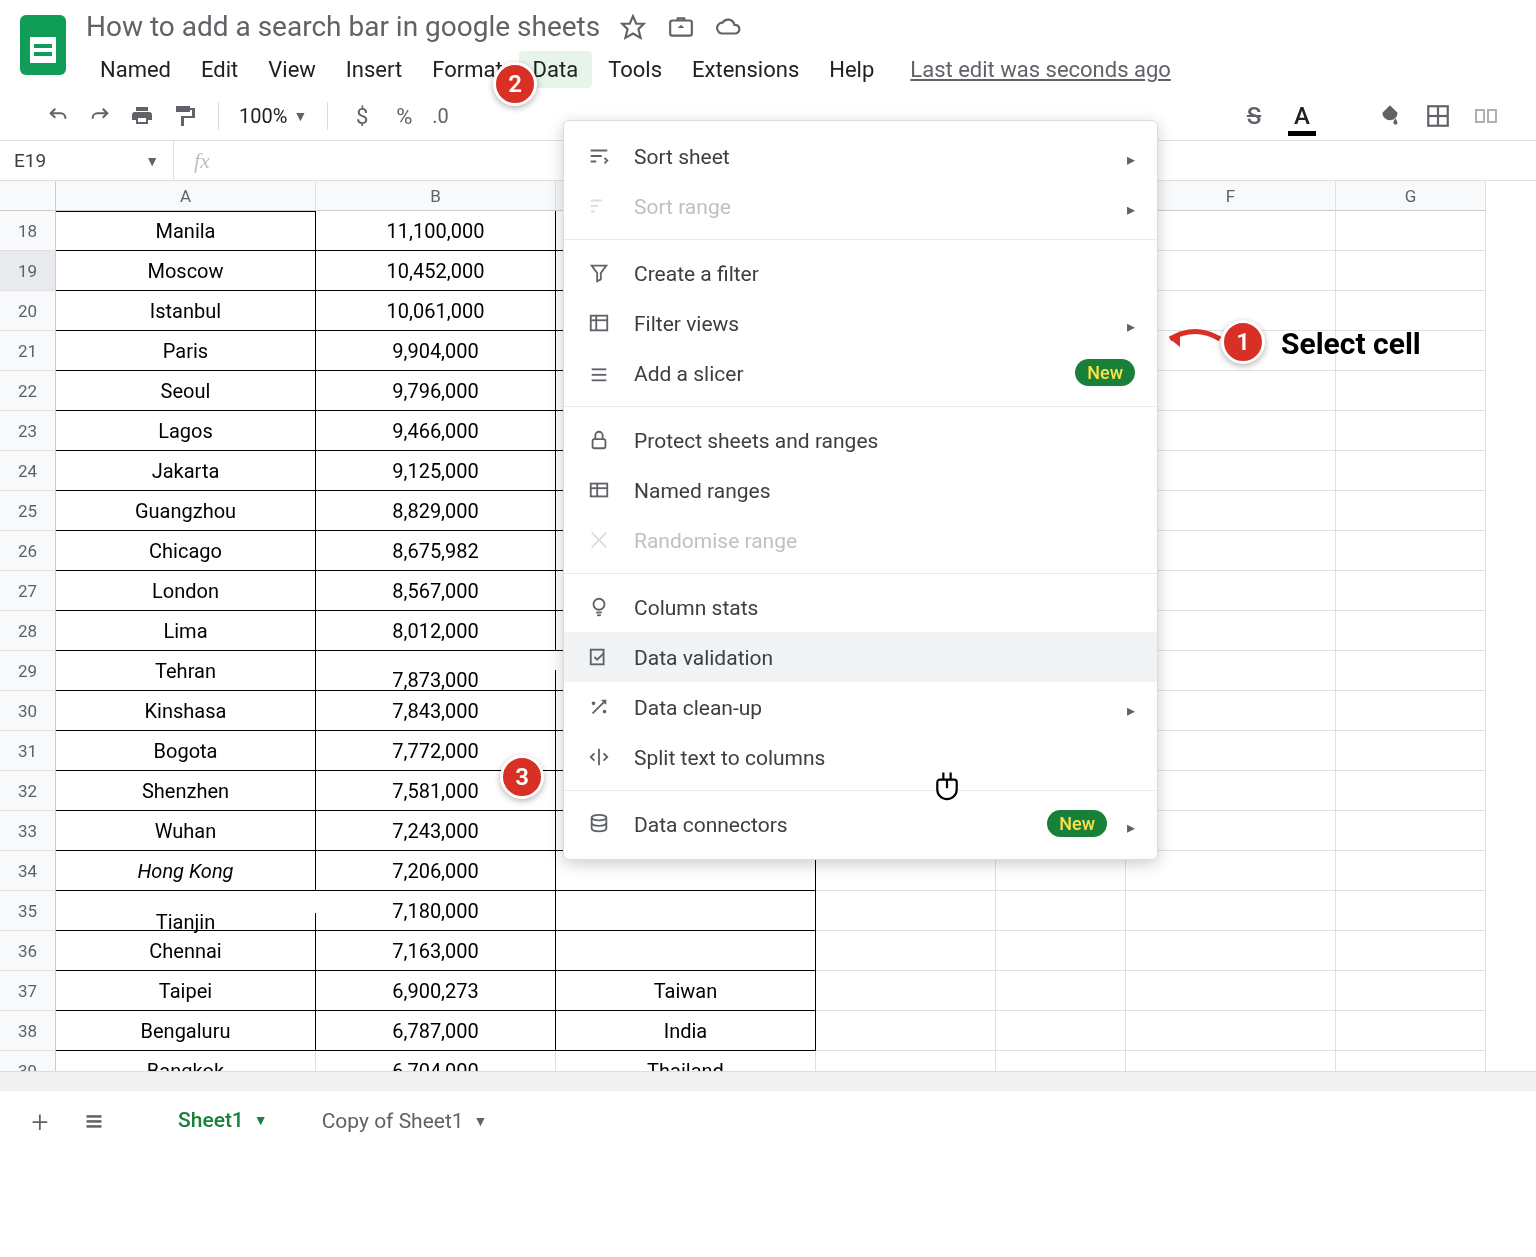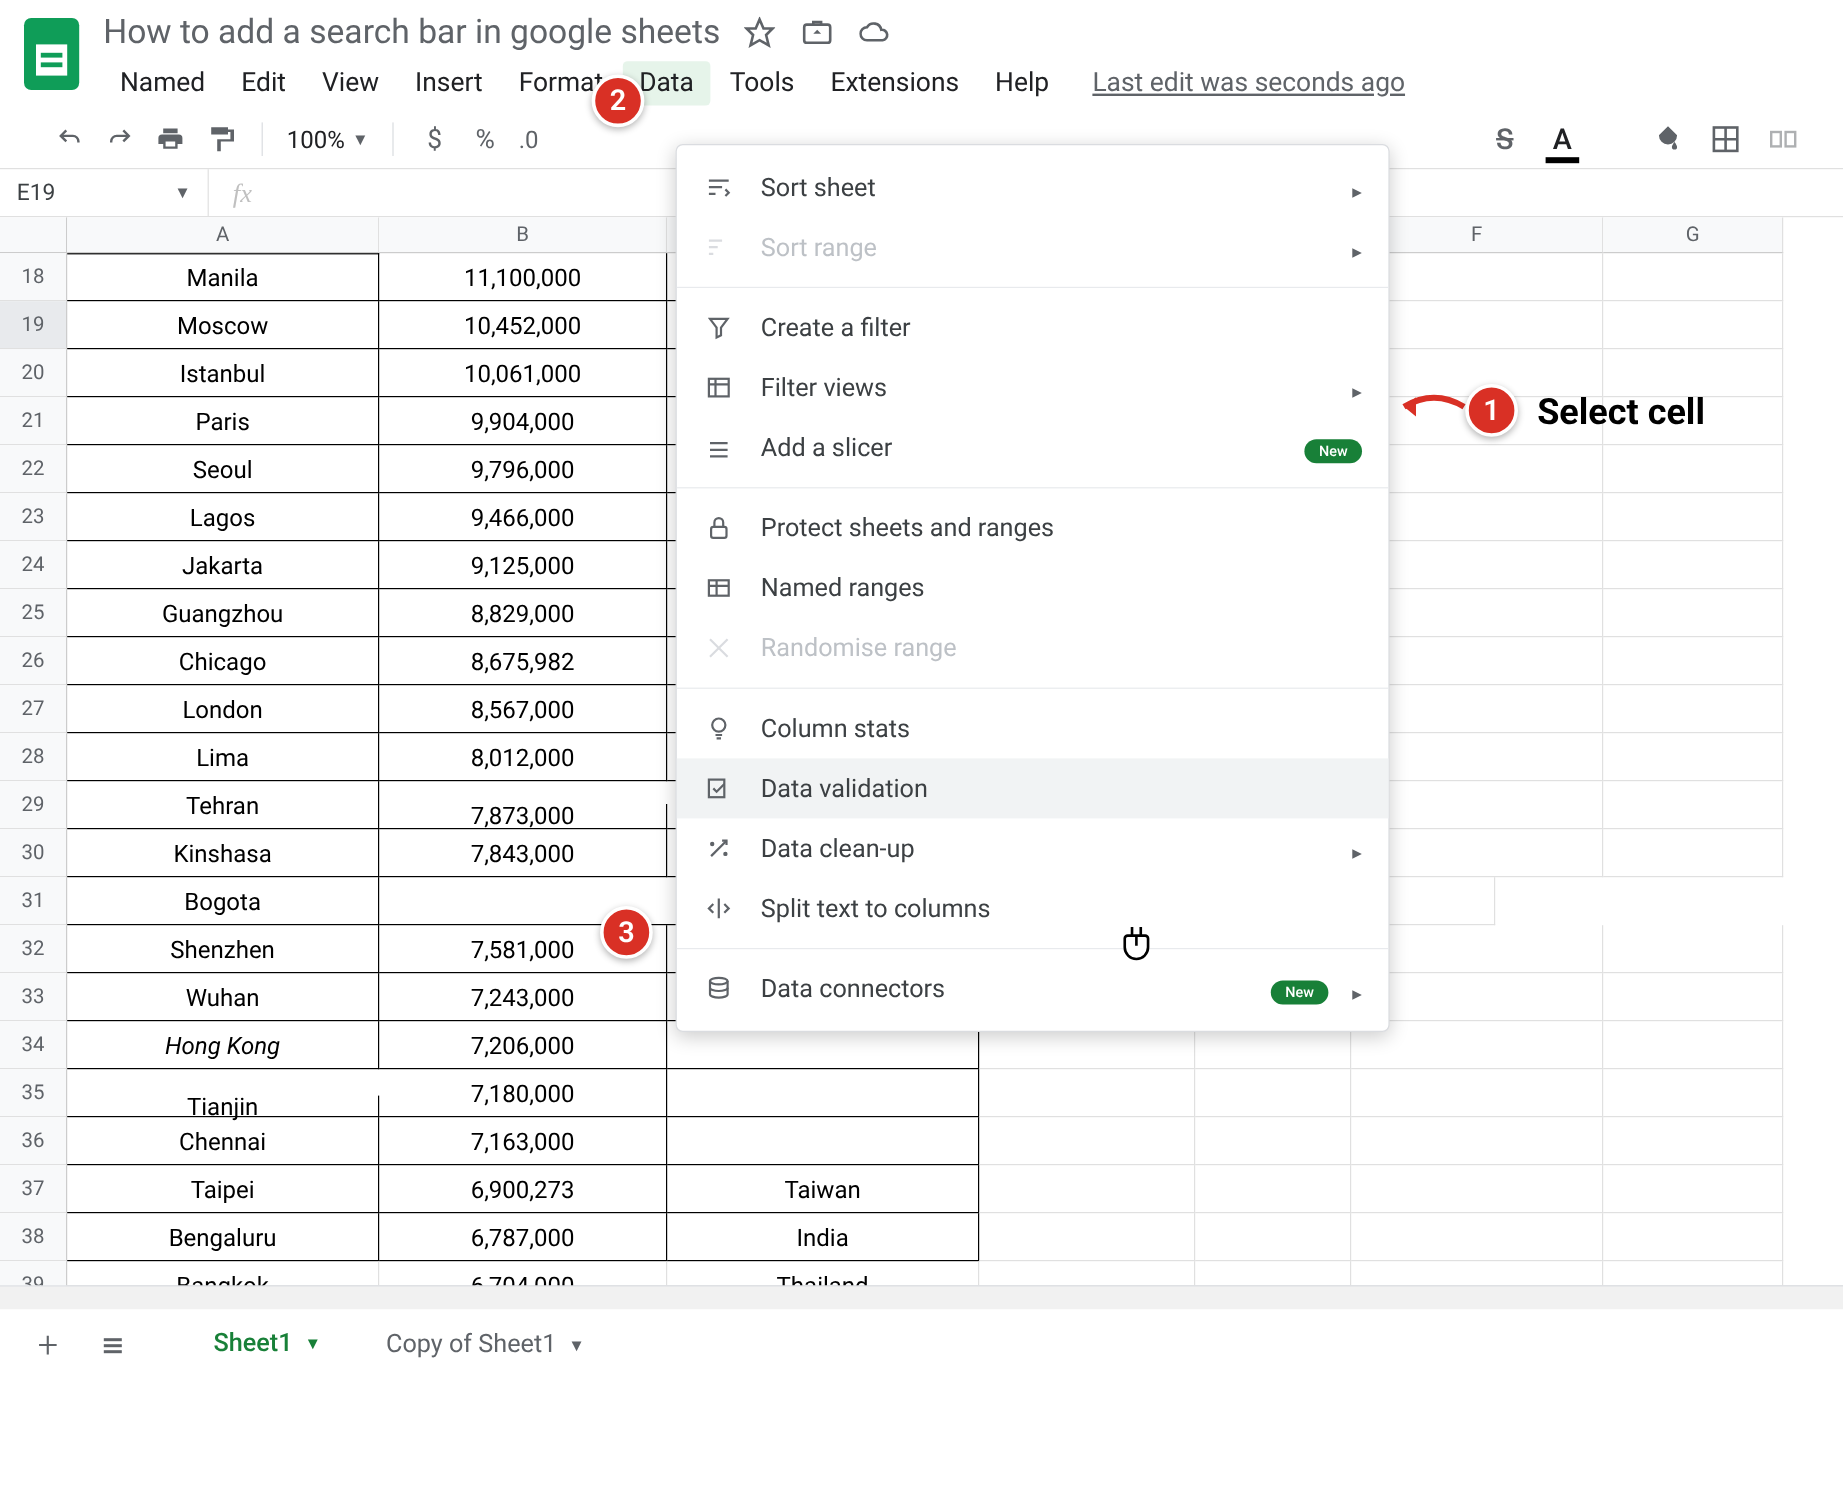--- a/index.html
+++ b/index.html
@@ -56,21 +56,21 @@
   .sel-cell-overlay::after { content:""; position:absolute; right:-5px; bottom:-5px; width:9px; height:9px; background:#1a73e8; }
 
   
   .dropdown { position:absolute; left:563px; top:120px; width:595px; background:#fff; border:1px solid #dadce0; border-radius:6px; box-shadow:0 4px 16px rgba(0,0,0,.2); z-index:50; font-size:21px; color:#3c4043; padding:10px 0; }
   .dd-item { display:flex; align-items:flex-end; padding: 12px 22px; gap:22px; position:relative; }
   .dd-item.hover { background:#f1f3f4; }
   .dd-item.disabled { color:#bdc1c6; }
   .dd-icon { width:26px; height:26px; display:flex; align-items:center; justify-content:center; color:#5f6368; flex-shrink:0; }
   .dd-item.disabled .dd-icon { color:#dadce0; }
   .dd-sub { position:absolute; right:22px; color:#5f6368; font-size:16px; }
-  .dd-new { position:absolute; right:22px; background:#188038; color:#ffffff; font-size:12px; font-weight:500; padding:3px 12px; border-radius:14px; }
+  .dd-new { position:absolute; right:22px; background:#188038; color:#fde047; font-size:18px; font-weight:500; padding:3px 12px; border-radius:14px; }
   .dd-new.with-arrow { right:50px; }
   .dd-sep { height:1px; background:#e8eaed; margin:8px 0; }
 
   
   .badge { position:absolute; width:44px; height:44px; border-radius:50%; background:#d93025; color:#fff; font-size:24px; font-weight:600; display:flex; align-items:center; justify-content:center; box-shadow:0 2px 6px rgba(0,0,0,.3); z-index:200; border:3px solid #fff; }
   .annotation-text { position:absolute; font-size:30px; font-weight:700; color:#000; z-index:200; }
   .annotation-arrow { position:absolute; z-index:199; }
 
   
   .hscroll { height:20px; background:#f1f1f1; border-top:1px solid #dadce0; }
@@ -349,20 +349,21 @@
           <div class="cell black-border" style="width: 260px;">Kinshasa</div>
           <div class="cell black-border" style="width: 240px;">7,843,000</div>
           <div class="cell black-border" style="width: 260px;"></div>
           <div class="cell" style="width: 180px;"></div>
           <div class="cell" style="width: 130px;"></div>
           <div class="cell" style="width: 210px;"></div>
           <div class="cell" style="width: 150px;"></div>
         </div>
         <div class="datarow">
           <div class="cell black-border" style="width: 260px;">Bogota</div>
+          <div class="cell black-border" style="width: 240px;">7,772,000</div>
           <div class="cell black-border" style="width: 260px;"></div>
           <div class="cell" style="width: 180px;"></div>
           <div class="cell" style="width: 130px;"></div>
           <div class="cell" style="width: 210px;"></div>
           <div class="cell" style="width: 150px;"></div>
         </div>
         <div class="datarow">
           <div class="cell black-border" style="width: 260px;">Shenzhen</div>
           <div class="cell black-border" style="width: 240px;">7,581,000</div>
           <div class="cell black-border" style="width: 260px;"></div>

